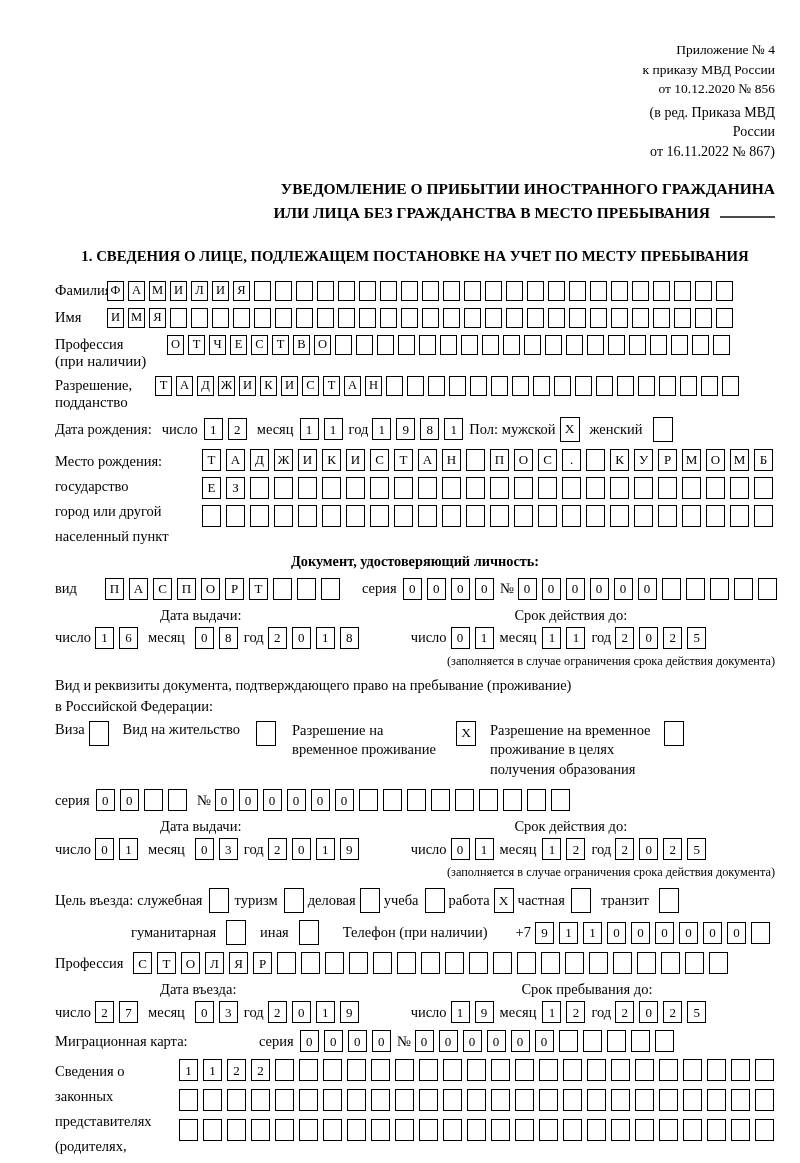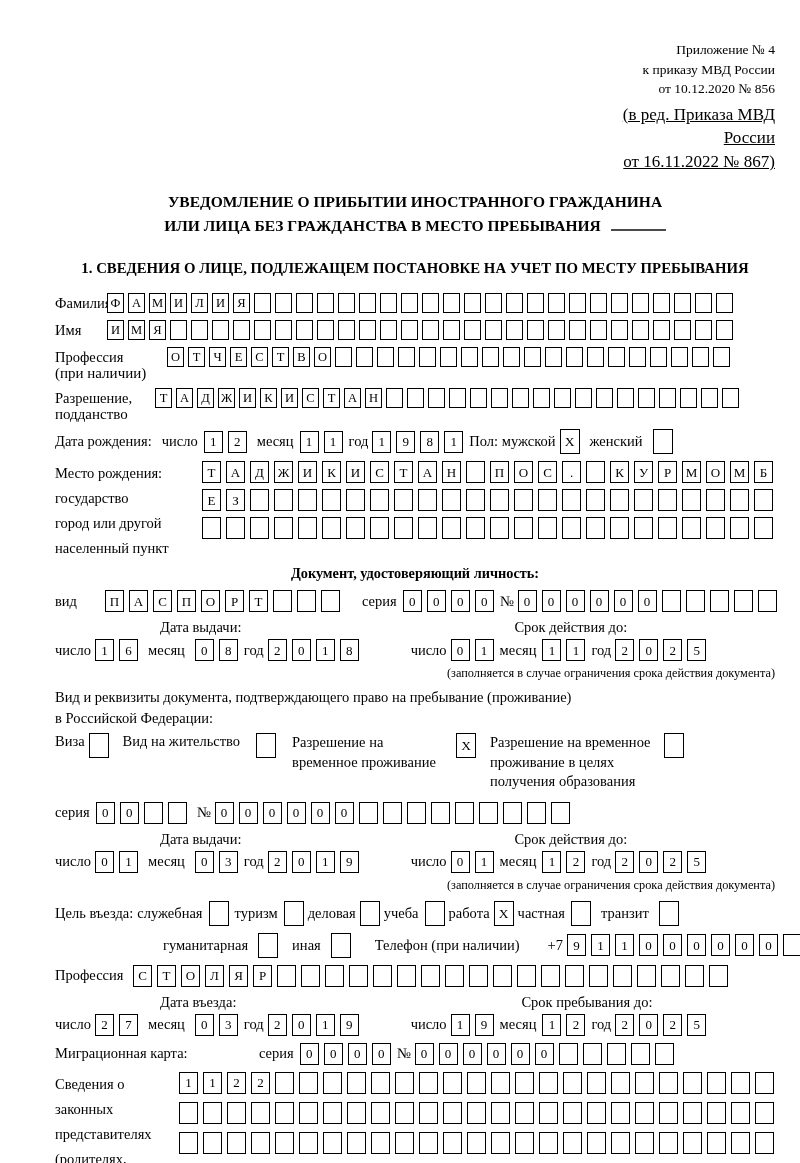--- a/index.html
+++ b/index.html
@@ -3,24 +3,24 @@
 <meta charset="utf-8">
 <style>
   html,body { margin:0; padding:0; background:#fff; }
   .page {
     position:relative; width:800px; height:1163px; box-sizing:border-box;
     padding:40px 25px 0 55px; background:#fff; color:#000;
     font-family:"Liberation Serif","DejaVu Serif",serif; font-size:14.5px; overflow:hidden;
   }
   
   .hdr { margin-left:558px; font-size:13.5px; line-height:1.45;text-align:right; }
-  .hdr .amend { font-size:17px; margin-top:4px; line-height:1.4;text-decoration:underline; }
+  .hdr .amend { font-size:14px; margin-top:4px; line-height:1.4; }
   .forma { text-align:right; font-weight:bold; font-size:15px; margin:14px 8px 0 0; letter-spacing:.5px; }
   
-  .title { text-align:center; font-weight:bold; font-size:15.5px; margin-top:16px; line-height:1.55; }
+  .title { text-align:right; font-weight:bold; font-size:15.5px; margin-top:16px; line-height:1.55; }
   .title .uline { display:inline-block; width:55px; border-bottom:2px solid #4a4a4a; height:14px; margin-left:10px; }
   .sect { text-align:center; font-weight:bold; font-size:14.8px; margin-top:22px; margin-bottom:16px; }
   
   .row { display:flex; align-items:center; margin-bottom:7px; }
   .row.top { align-items:flex-start; }
   .lbl { flex:none; }
   .cells { display:flex; gap:4px; flex:none; }
   .cell {
     width:17px; height:20px; border:1.5px solid #000; box-sizing:border-box;
     display:flex; align-items:center; justify-content:center;
@@ -510,21 +510,21 @@
     <span class="lbl gapXS">частная</span>
     <span class="cells chk gapS">
         <span class="cell"></span>
       </span>
     <span class="lbl gapL">транзит</span>
     <span class="cells chk gapL">
         <span class="cell"></span>
       </span>
   </div>
   <div class="row">
-    <span class="lbl" style="margin-left:108px">гуманитарная</span>
+    <span class="lbl" style="margin-left:76px">гуманитарная</span>
     <span class="cells chk gapL">
         <span class="cell"></span>
       </span>
     <span class="lbl" style="margin-left:14px">иная</span>
     <span class="cells chk gapL">
         <span class="cell"></span>
       </span>
     <span class="lbl" style="margin-left:24px">Телефон (при наличии)</span>
     <span class="lbl" style="margin-left:28px">+7</span>
     <span class="cells big gapXS">

